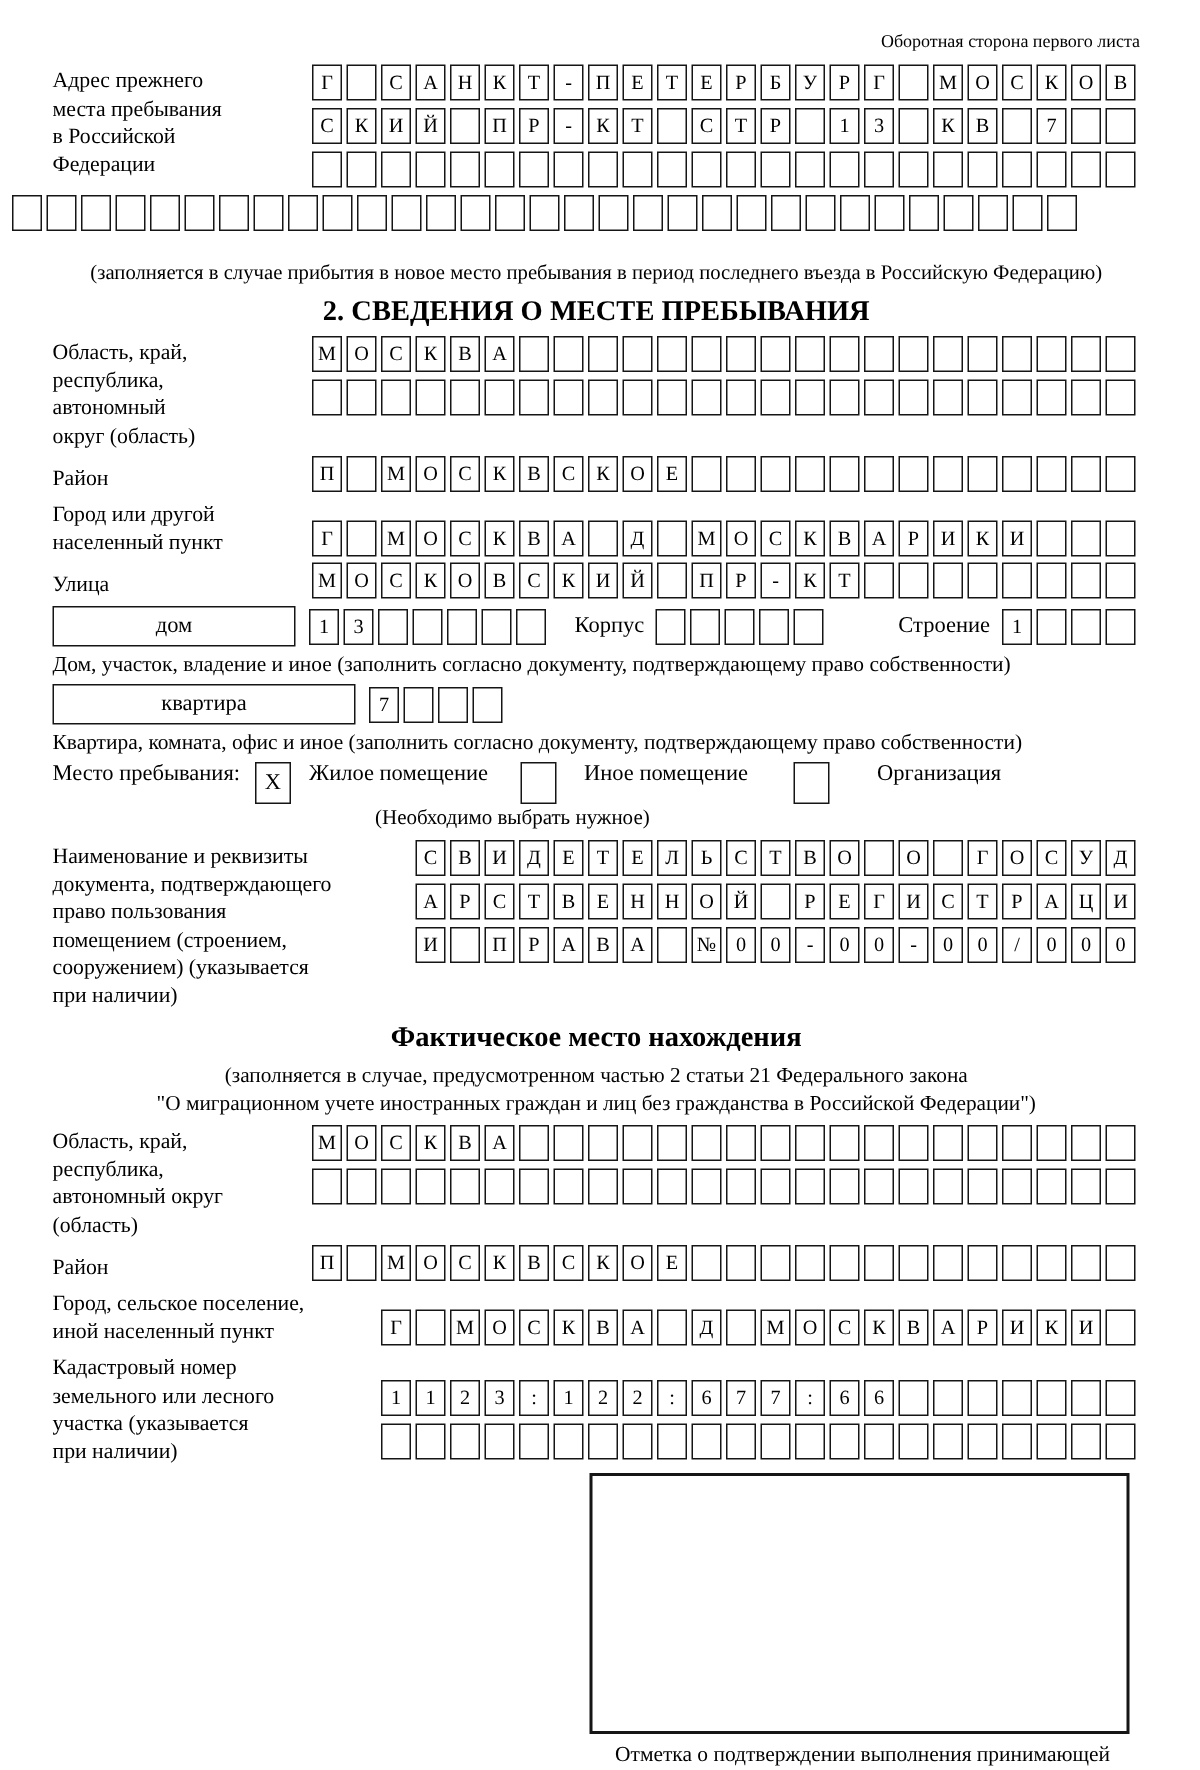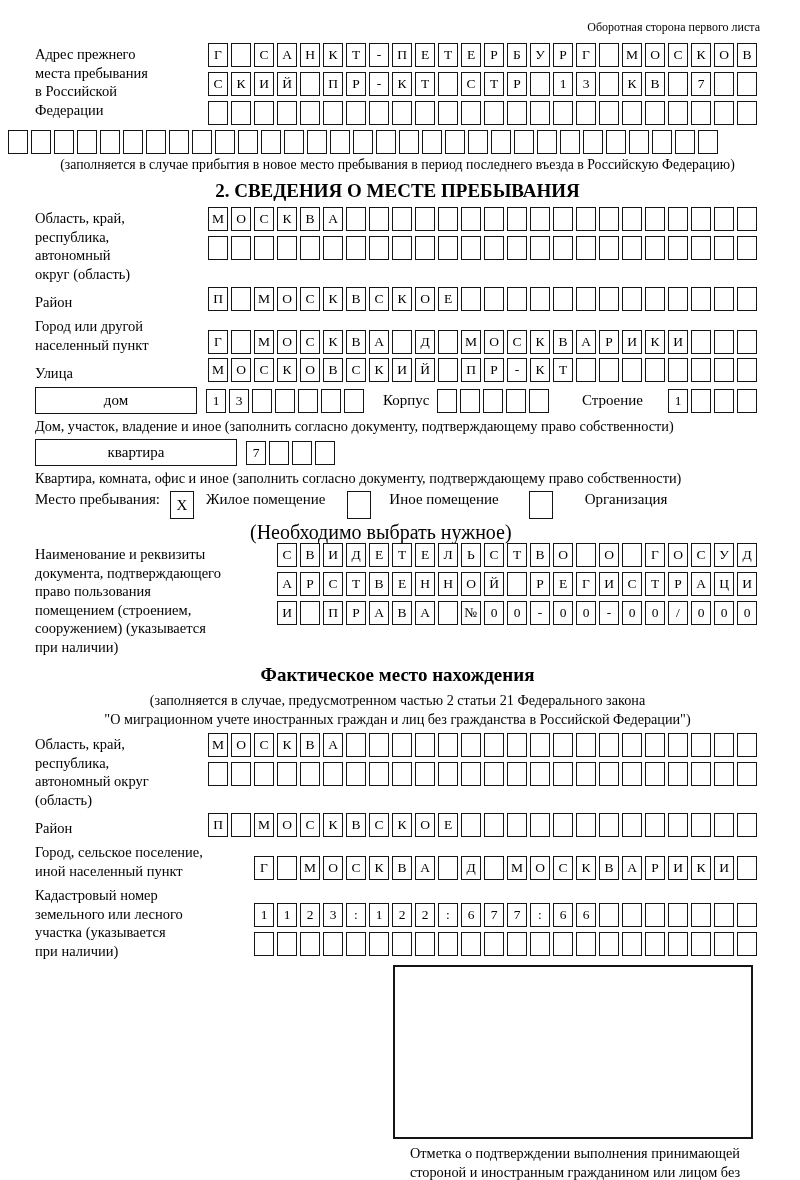--- a/index.html
+++ b/index.html
@@ -17,38 +17,38 @@
     display:inline-flex; align-items:center; justify-content:center;
     font-size:13.5px; line-height:22px; background:#fff; flex:none;
   }
   .frow { display:flex; width:725px; }
   .frow > .labelcol { font-size:14.5px; line-height:18.5px; white-space:pre-line; padding-top:2px; }
   .frow > .gridcol { margin-left:auto; }
   .vcenter { align-items:flex-end; }
 
   .overflow-row { margin-left:-27px; margin-top:5px; }
 
-  .footnote { text-align:center; font-size:13.8px; margin-top:3px; height:17px; }
+  .footnote { text-align:center; font-size:13.8px; margin-top:20px; height:17px; }
   .h-sec { text-align:center; font-weight:bold; font-size:19px; margin-top:6px; margin-bottom:5px; }
 
   .block { margin-top:5px; }
 
   
   .houserow { display:flex; align-items:center; margin-top:5px; width:725px; }
   .wbox { height:25px; border:1.7px solid #151515; display:flex; align-items:center; justify-content:center; font-size:15px; flex:none; }
   .wbox.dom { width:160px; }
   .wbox.kv { width:200px; }
   .inline-lbl { font-size:15px; margin:0 8px 0 16px; }
-  .pushright { display:flex; align-items:center; margin-left:auto;gap:17px; }
+  .pushright { display:flex; align-items:center; margin-left:auto; }
   .caption { font-size:14.3px; margin-top:4px; height:17px; }
 
   
   .stayrow { display:flex; align-items:flex-start; margin-top:4px; font-size:15px; }
   .cb { width:22px; height:26px; border:1.8px solid #151515; display:inline-flex; align-items:center; justify-content:center; font-size:15px; flex:none; }
-  .choose-note { font-size:20px; margin-left:215px; margin-top:2px; height:17px; }
+  .choose-note { font-size:14px; margin-left:215px; margin-top:2px; height:17px; }
 
   .center-note { text-align:center; font-size:14.2px; line-height:18.5px; white-space:pre-line; }
 
   
   .stampbox { width:356px; height:170px; border:2px solid #151515; margin-left:358px; margin-top:5px; }
   .stampcap { width:440px; margin-left:320px; margin-top:5px; text-align:center; font-size:14.3px; line-height:18.5px; white-space:pre-line; }
 </style>
 </head>
 <body>
 

